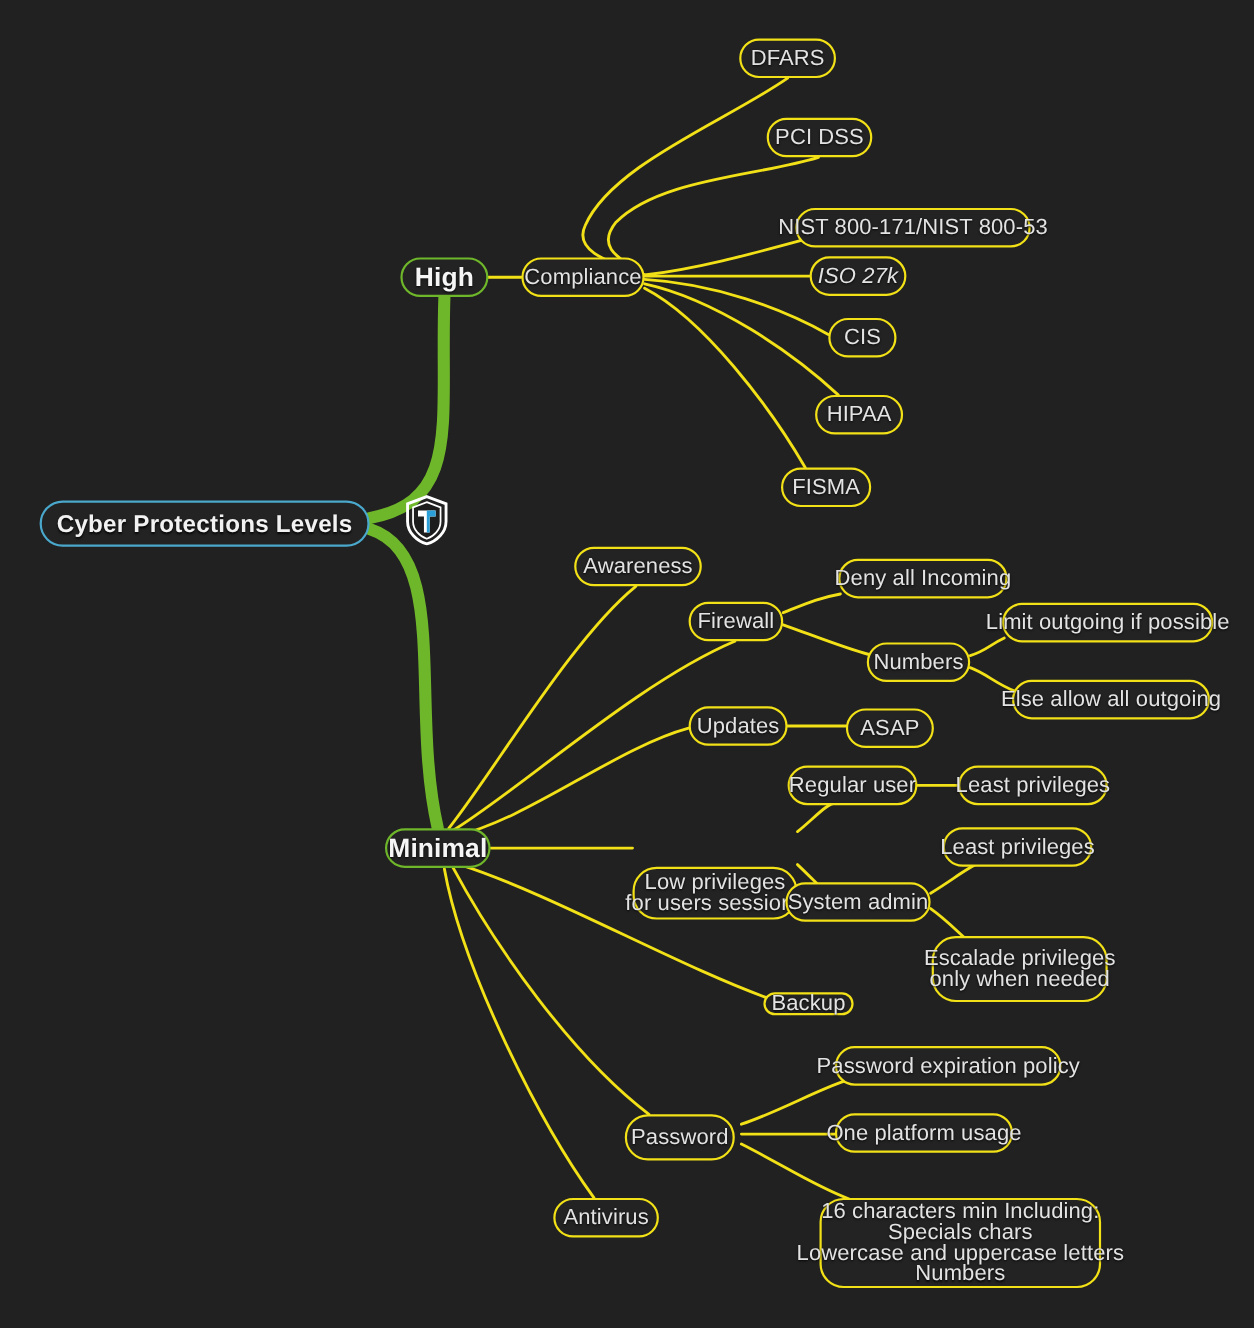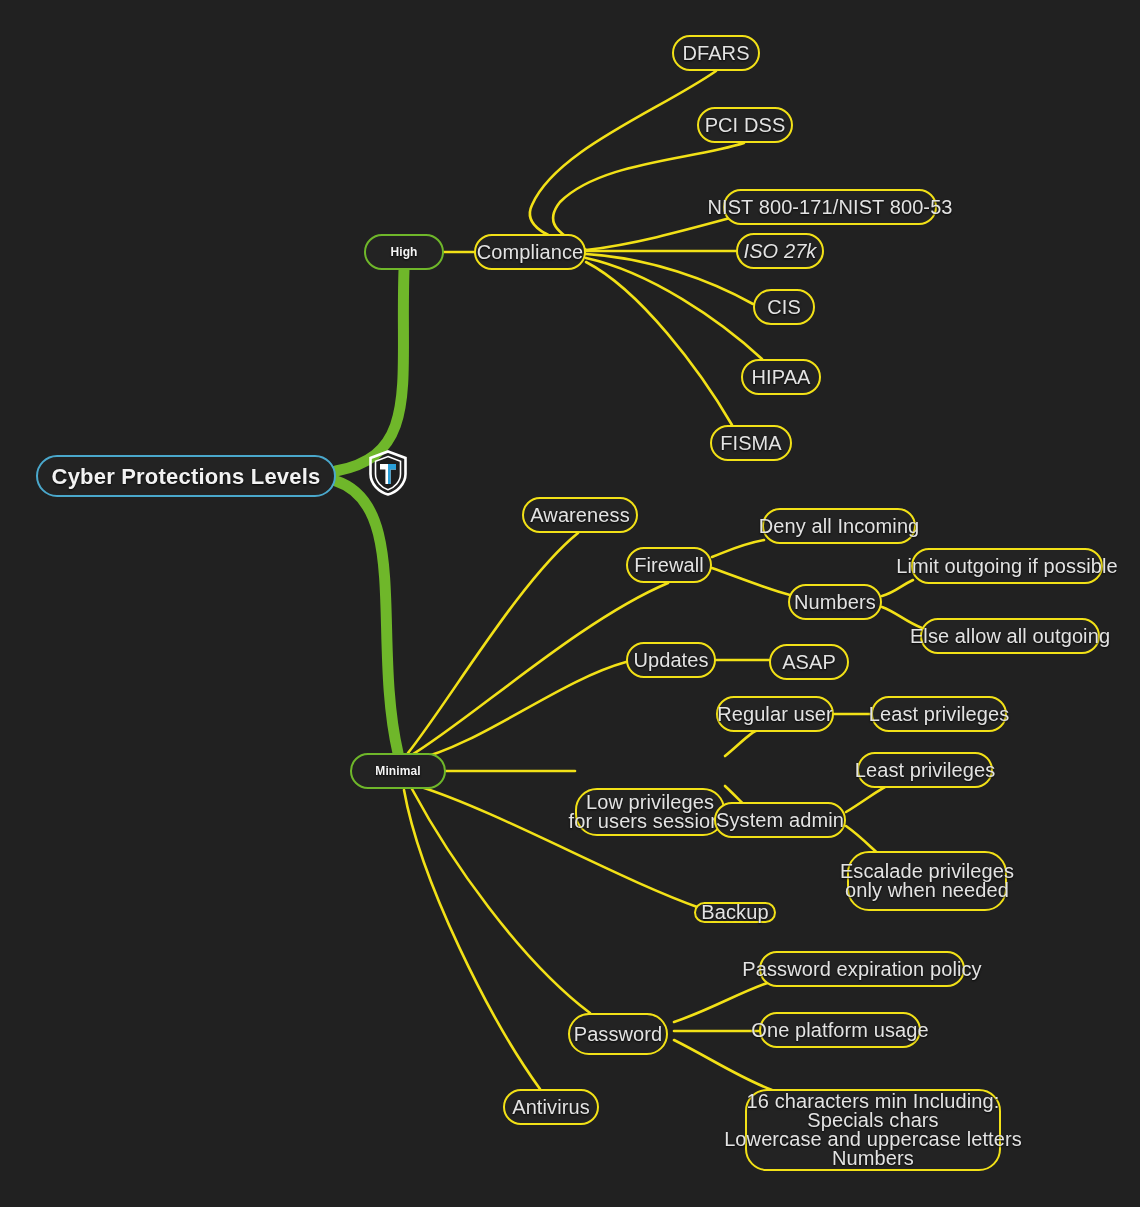--- a/index.html
+++ b/index.html
@@ -28,21 +28,21 @@
     letter-spacing:.1px;
   }
   .node.multi{border-radius:22px;}
   .node.root{
     border-color:#4aa8cc;border-width:2.6px;
     font-size:22px;font-weight:bold;color:#f2f2f2;
     letter-spacing:.2px;
   }
   .node.level{
     border-color:#6fb72a;border-width:2.6px;
-    font-size:12px;font-weight:bold;color:#f5f5f5;
+    font-size:24px;font-weight:bold;color:#f5f5f5;
   }
   
   #logo{position:absolute;left:368px;top:447px;width:196px;height:52px;display:flex;align-items:center;}
   #logo .shield{width:40px;height:46px;margin-right:9px;flex:0 0 auto;}
   #logo .wordmark{display:flex;flex-direction:column;justify-content:center;}
   #logo .wm-top{font-size:30px;font-weight:bold;line-height:30px;letter-spacing:-1px;color:#ffffff;font-family:"Liberation Sans",sans-serif;}
   #logo .wm-top .blue{color:#2a9fd8;}
   #logo .wm-sub{font-size:9.5px;color:#e8e8e8;line-height:12px;letter-spacing:.1px;margin-top:1px;}
 </style>
 </head>

